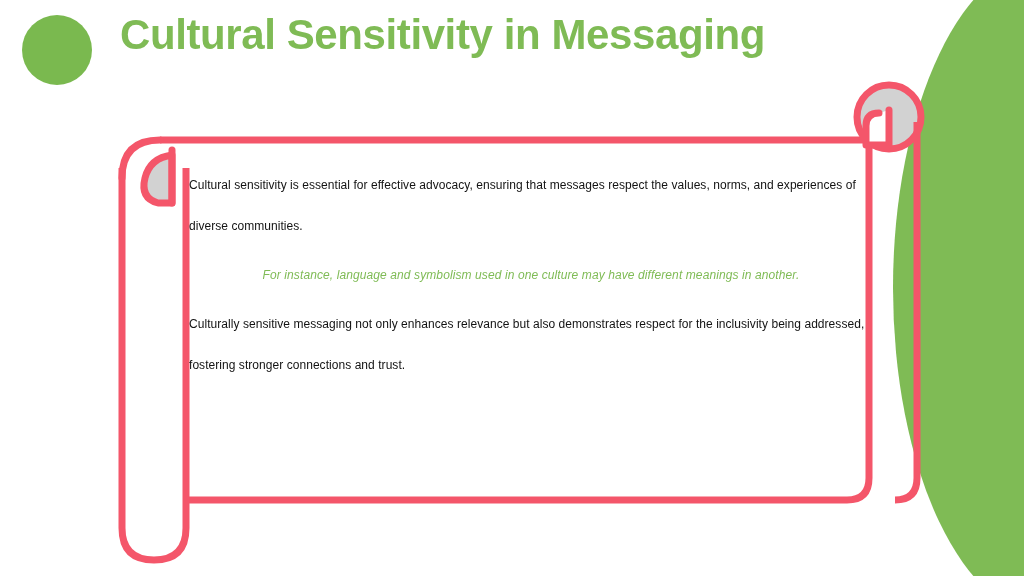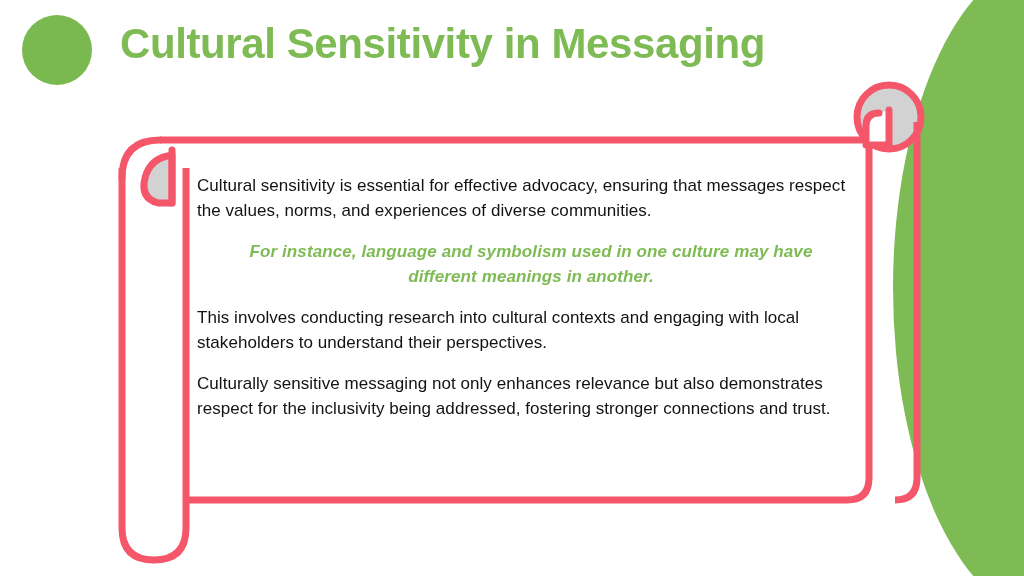--- a/index.html
+++ b/index.html
@@ -42,48 +42,48 @@
     left: 22px;
     top: 15px;
     width: 70px;
     height: 70px;
     border-radius: 50%;
     background: #7ab94f;
   }
   #slide-title {
     position: absolute;
     left: 120px;
-    top: 18px;
+    top: 9px;
     width: 790px;
     font-size: 42px;
     font-weight: bold;
     color: #7fbb55;
     letter-spacing: -0.4px;
     line-height: 1.22;
     white-space: nowrap;
   }
 
   
   #scroll-text {
     position: absolute;
     left: 181px;
     top: 157px;
     width: 700px;
   }
   .para {
-    font-size: 17px;
+    font-size: 12px;
     color: #131313;
-    line-height: 25px;
-    margin: 16px;
+    line-height: 41px;
+    margin: 8px;
     text-align: left;
     letter-spacing: 0.05px;
   }
   .para.highlight {
     color: #7fbb55;
-    font-weight: bold;
+    font-weight: normal;
     font-style: italic;
     text-align: center;
     padding: 0 22px;
     letter-spacing: 0.1px;
   }
 </style>
 </head>
 <body>
 
 <div id="slide">
@@ -149,17 +149,16 @@
   </svg>
 
   <div id="header">
     <div id="title-dot"></div>
     <div id="slide-title">Cultural Sensitivity in Messaging</div>
   </div>
 
   <div id="scroll-text">
     <p class="para">Cultural sensitivity is essential for effective advocacy, ensuring that messages respect the values, norms, and experiences of diverse communities.</p>
     <p class="para highlight">For instance, language and symbolism used in one culture may have different meanings in another.</p>
-    <p class="para">This involves conducting research into cultural contexts and engaging with local stakeholders to understand their perspectives.</p>
     <p class="para">Culturally sensitive messaging not only enhances relevance but also demonstrates respect for the inclusivity being addressed, fostering stronger connections and trust.</p>
   </div>
 
 </div>
 
 </body></html>

